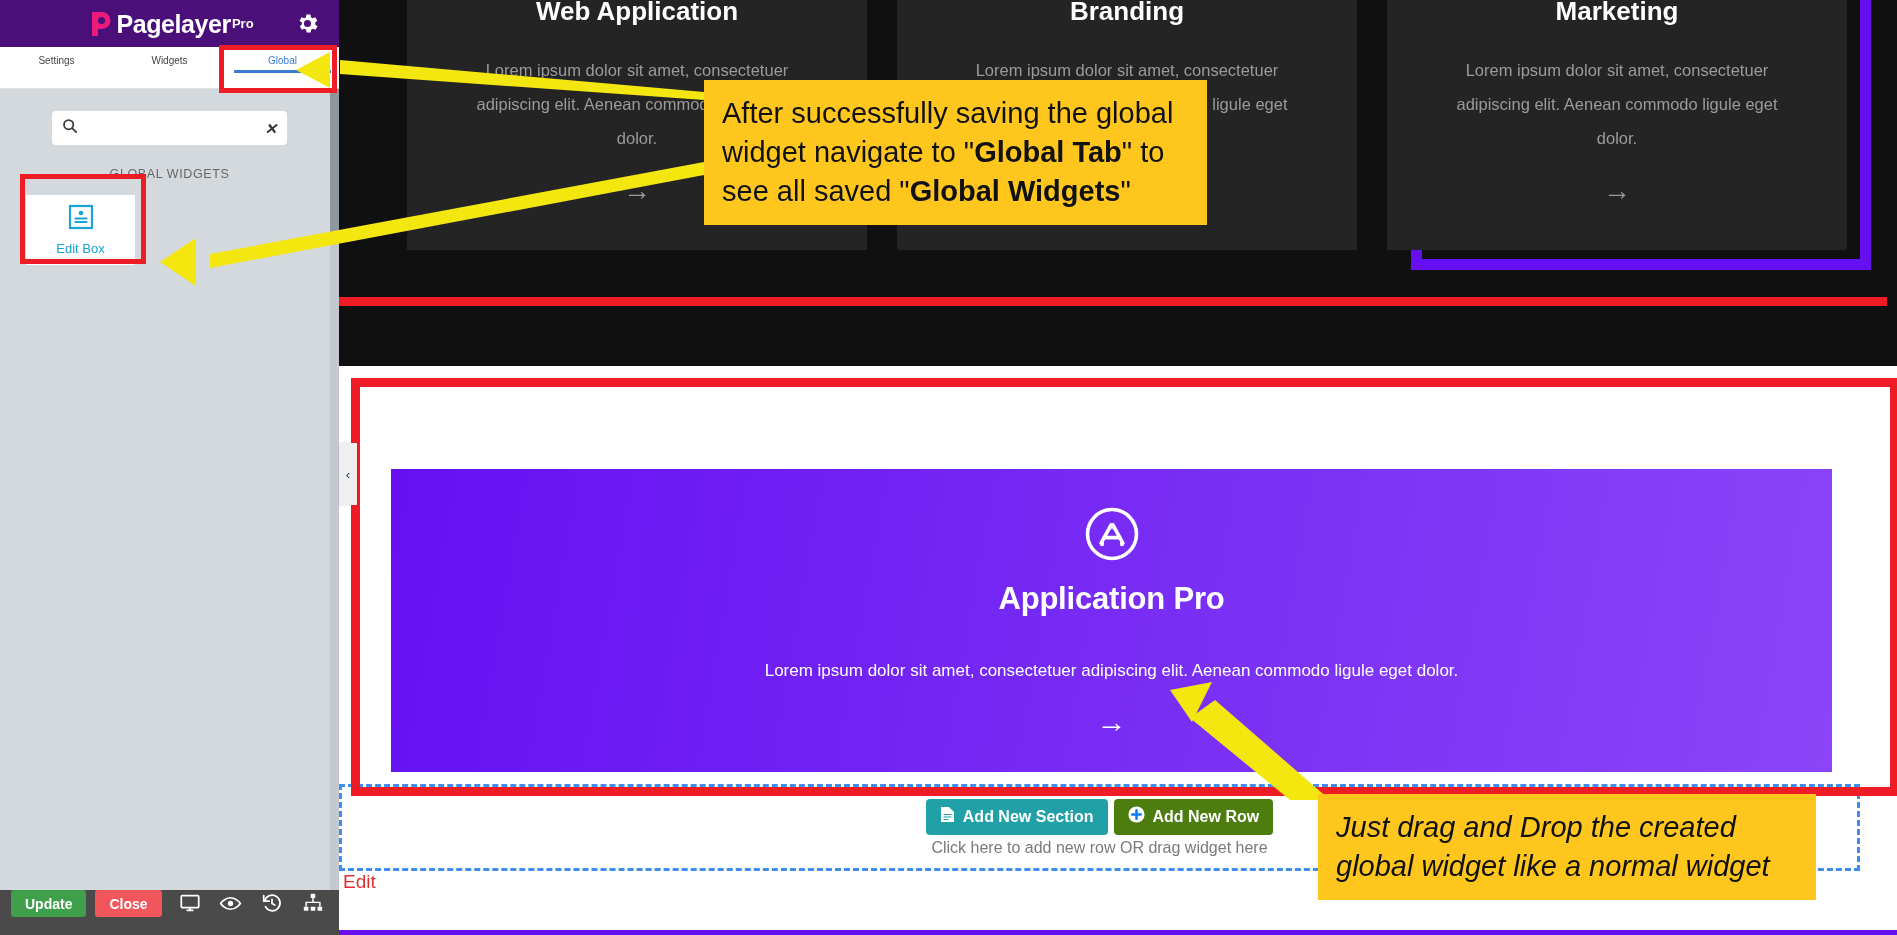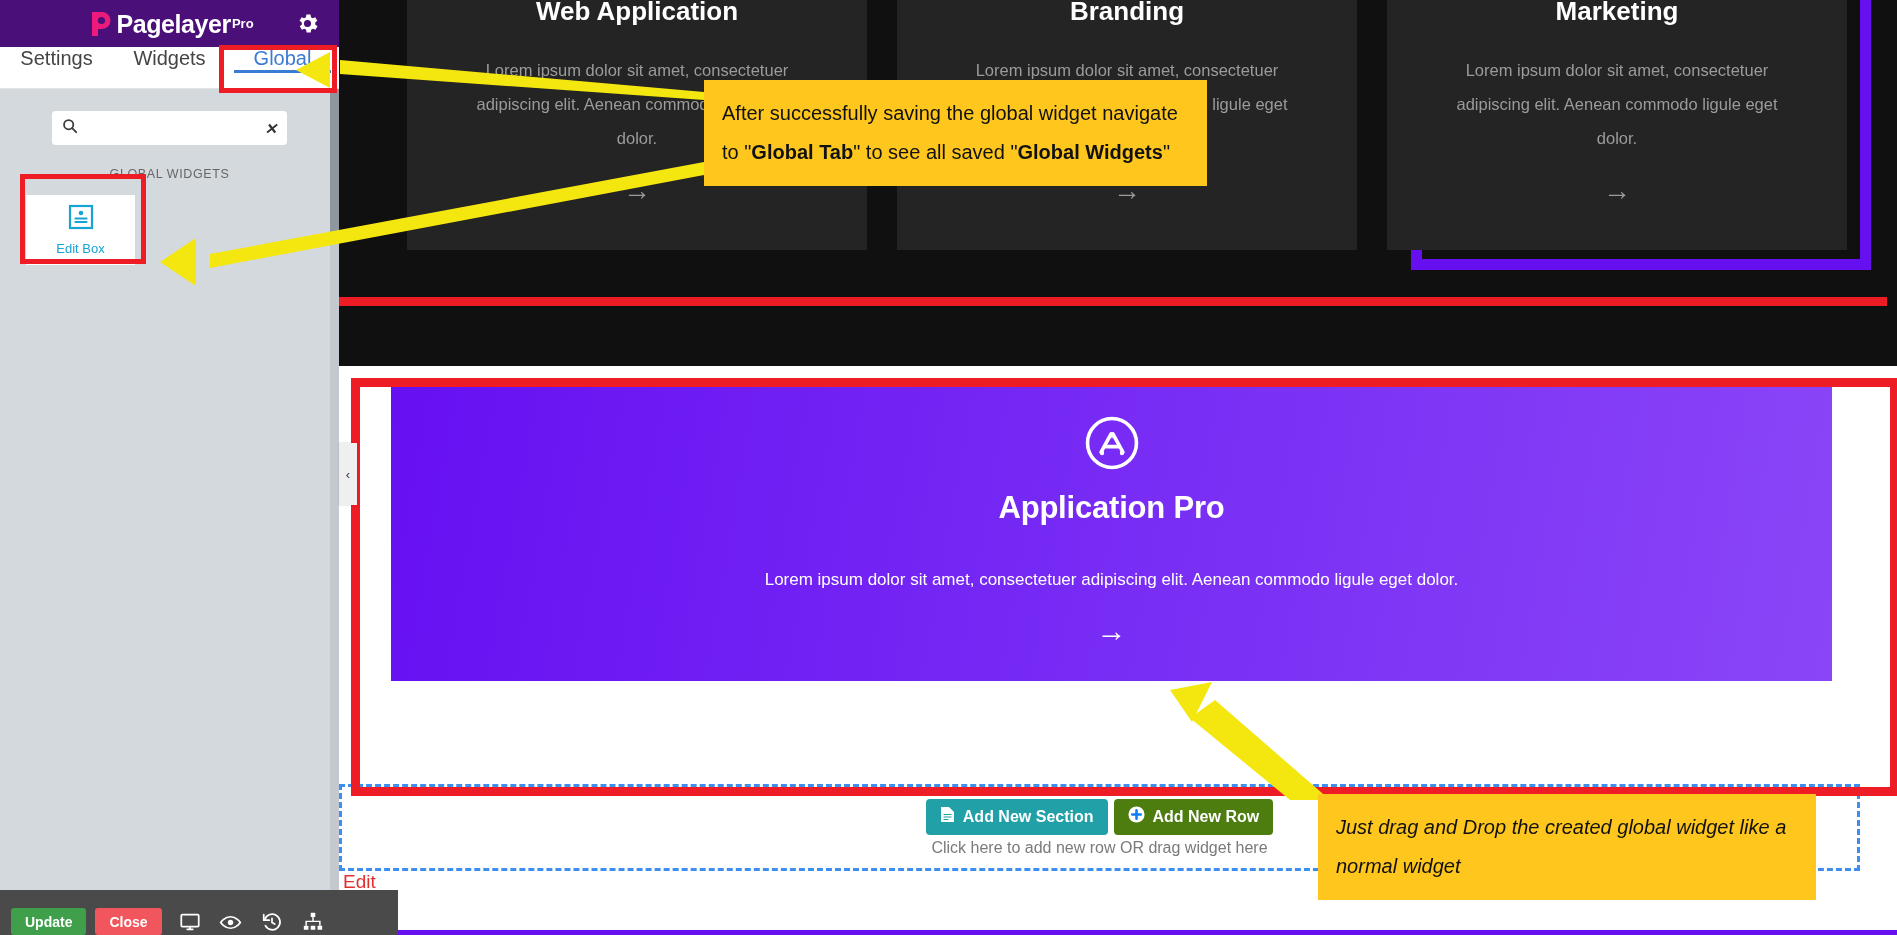--- a/index.html
+++ b/index.html
@@ -46,22 +46,22 @@
   }
 
   #pl-tabs {
     position: absolute; left: 0; top: 47px;
     width: 339px; height: 42px;
     background: #ffffff;
     display: flex;
     border-bottom: 1px solid #e3e3e3;
   }
   .pl-tab {
-    flex: 1; display: flex; align-items: flex-start; justify-content: center;
-    font-size: 20px; color: #444; cursor: pointer;
+    flex: 1; display: flex; align-items: center; justify-content: center;
+    font-size: 10px; color: #444; cursor: pointer;
     position: relative; height: 26px;
   }
   .pl-tab.active { color: #3a7bd5; }
   .pl-tab.active::after {
     content: ""; position: absolute; left: 8px; right: 8px; bottom: 0;
     height: 3px; background: #3a7bd5;
   }
 
   #pl-body {
     position: absolute; left: 0; top: 89px;
@@ -113,23 +113,23 @@
     position: absolute; right: 0; top: 0; width: 9px; bottom: 0;
     background: #c3c9cf;
   }
   #pl-scrollbar-thumb {
     position: absolute; right: 0; top: 0; width: 9px; height: 150px;
     background: #8e969e; cursor: pointer;
   }
 
   #pl-footer {
     position: absolute; left: 0; bottom: 0;
-    width: 398px; height: 45px;
+    width: 339px; height: 45px;
     background: #4a4a4a;
-    display: flex; align-items: flex-end; padding-left: 11px; gap: 9px;
+    display: flex; align-items: flex-start; padding-left: 11px; gap: 9px;
   }
   .pl-btn {
     height: 27px; padding: 0 14px; border: 0; border-radius: 3px;
     color: #fff; font-size: 14px; font-weight: bold; cursor: pointer;
     font-family: "Liberation Sans", sans-serif;
     display:flex; align-items:center;
   }
   #btn-update { background: #3f9f4a; }
   #btn-close  { background: #f1565c; }
   .pl-ficon {
@@ -191,21 +191,21 @@
   
   #row-area {
     position: absolute; left: 0; top: 366px;
     width: 1558px; height: 569px; background: #ffffff;
   }
 
   #global-widget-row {
     position: absolute; left: 12px; top: 12px;
     width: 1521px; height: 394px;
     background: #ffffff;
-    display: flex; align-items: flex-start; justify-content: center;
+    display: flex; align-items: flex-end; justify-content: center;
   }
   #app-pro-box {
     width: 1441px; height: 303px;
     background: linear-gradient(100deg, #6610f2 0%, #7b31f5 60%, #8b45f7 100%);
     display: flex; flex-direction: column;
     align-items: center; justify-content: center;
   }
   #app-pro-icon { margin-bottom: 14px; }
   #app-pro-title {
     color: #ffffff; font-size: 31px; font-weight: bold; letter-spacing: -.2px;
@@ -257,21 +257,21 @@
 
   
   #annotations {
     position: absolute; left: 0; top: 0; width: 1897px; height: 935px;
     z-index: 90; pointer-events: none;
   }
   .callout {
     position: absolute;
     background: #ffc71e;
     color: #111;
-    font-size: 20px;
+    font-size: 29px;
     line-height: 39px;
     padding: 14px 18px;
     pointer-events: auto;
   }
   #callout-1 { left: 704px; top: 80px; width: 503px; }
   #callout-2 { left: 1318px; top: 794px; width: 498px; font-style: italic; }
   .callout b { font-weight: bold; }
 
   
   #global-tab-highlight {

